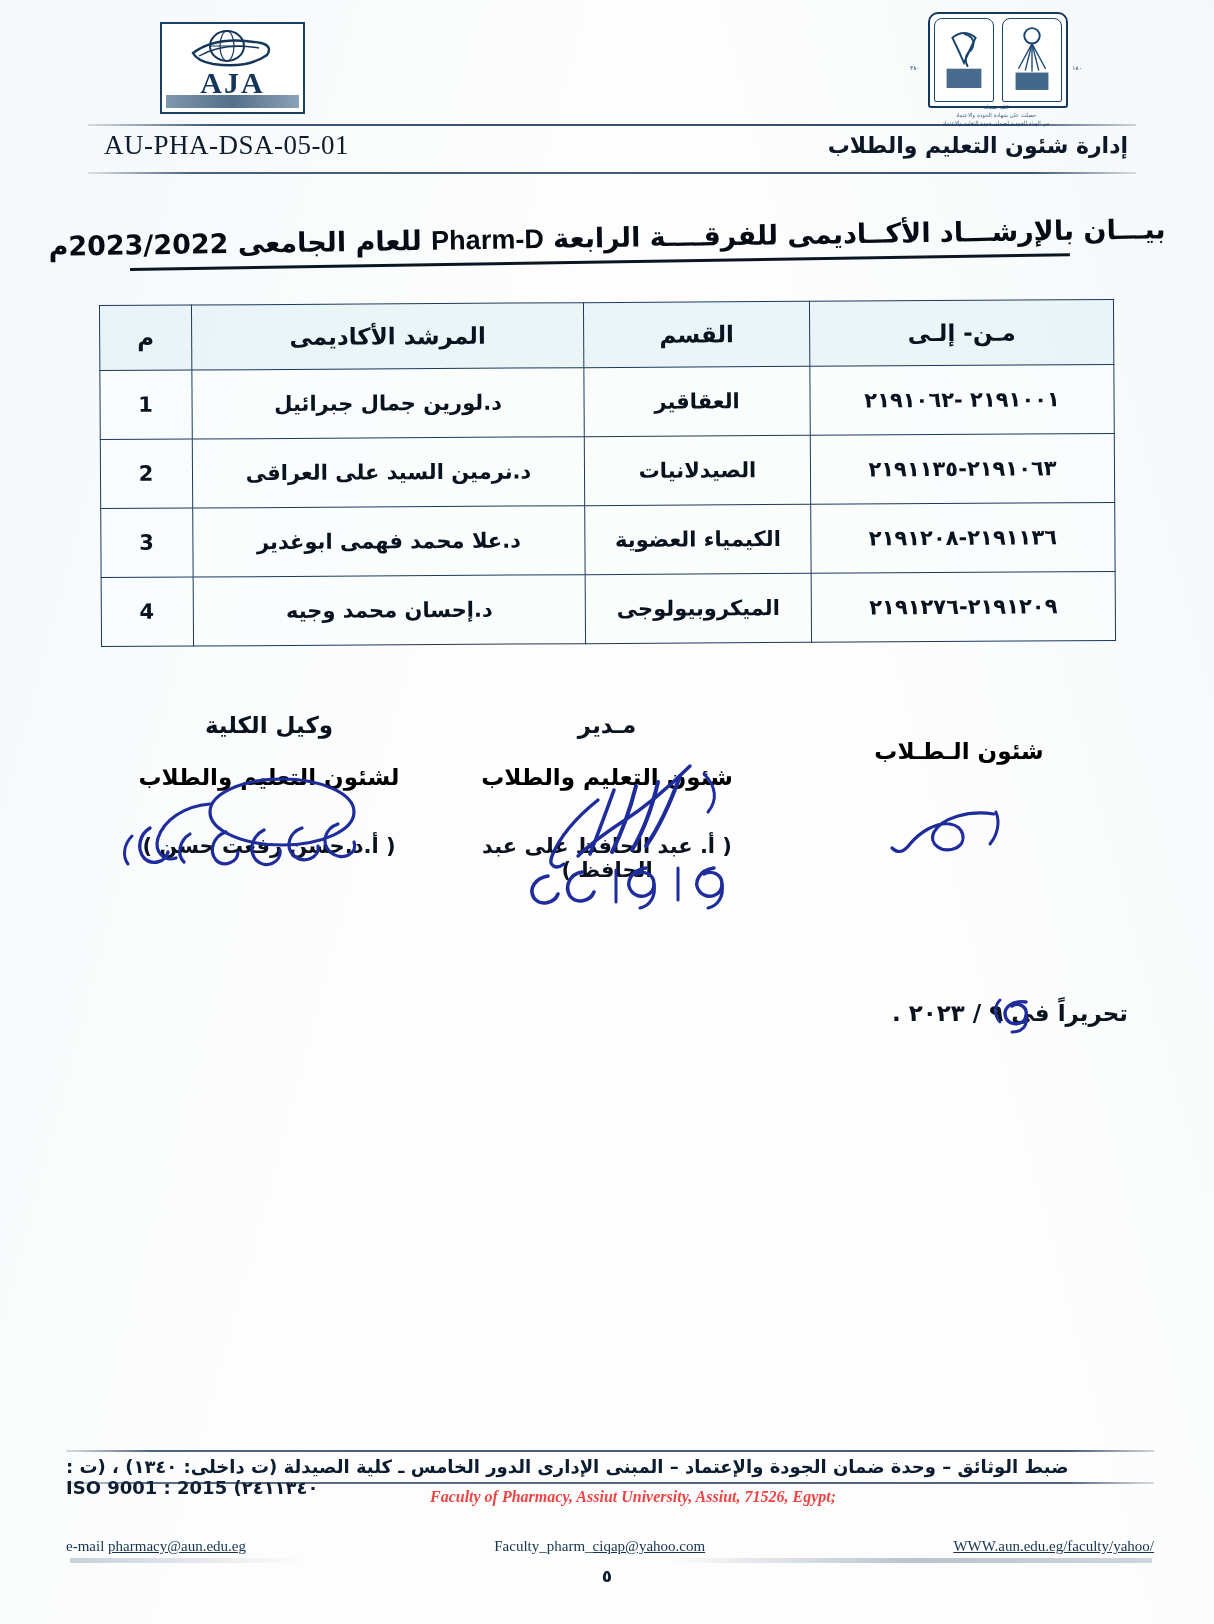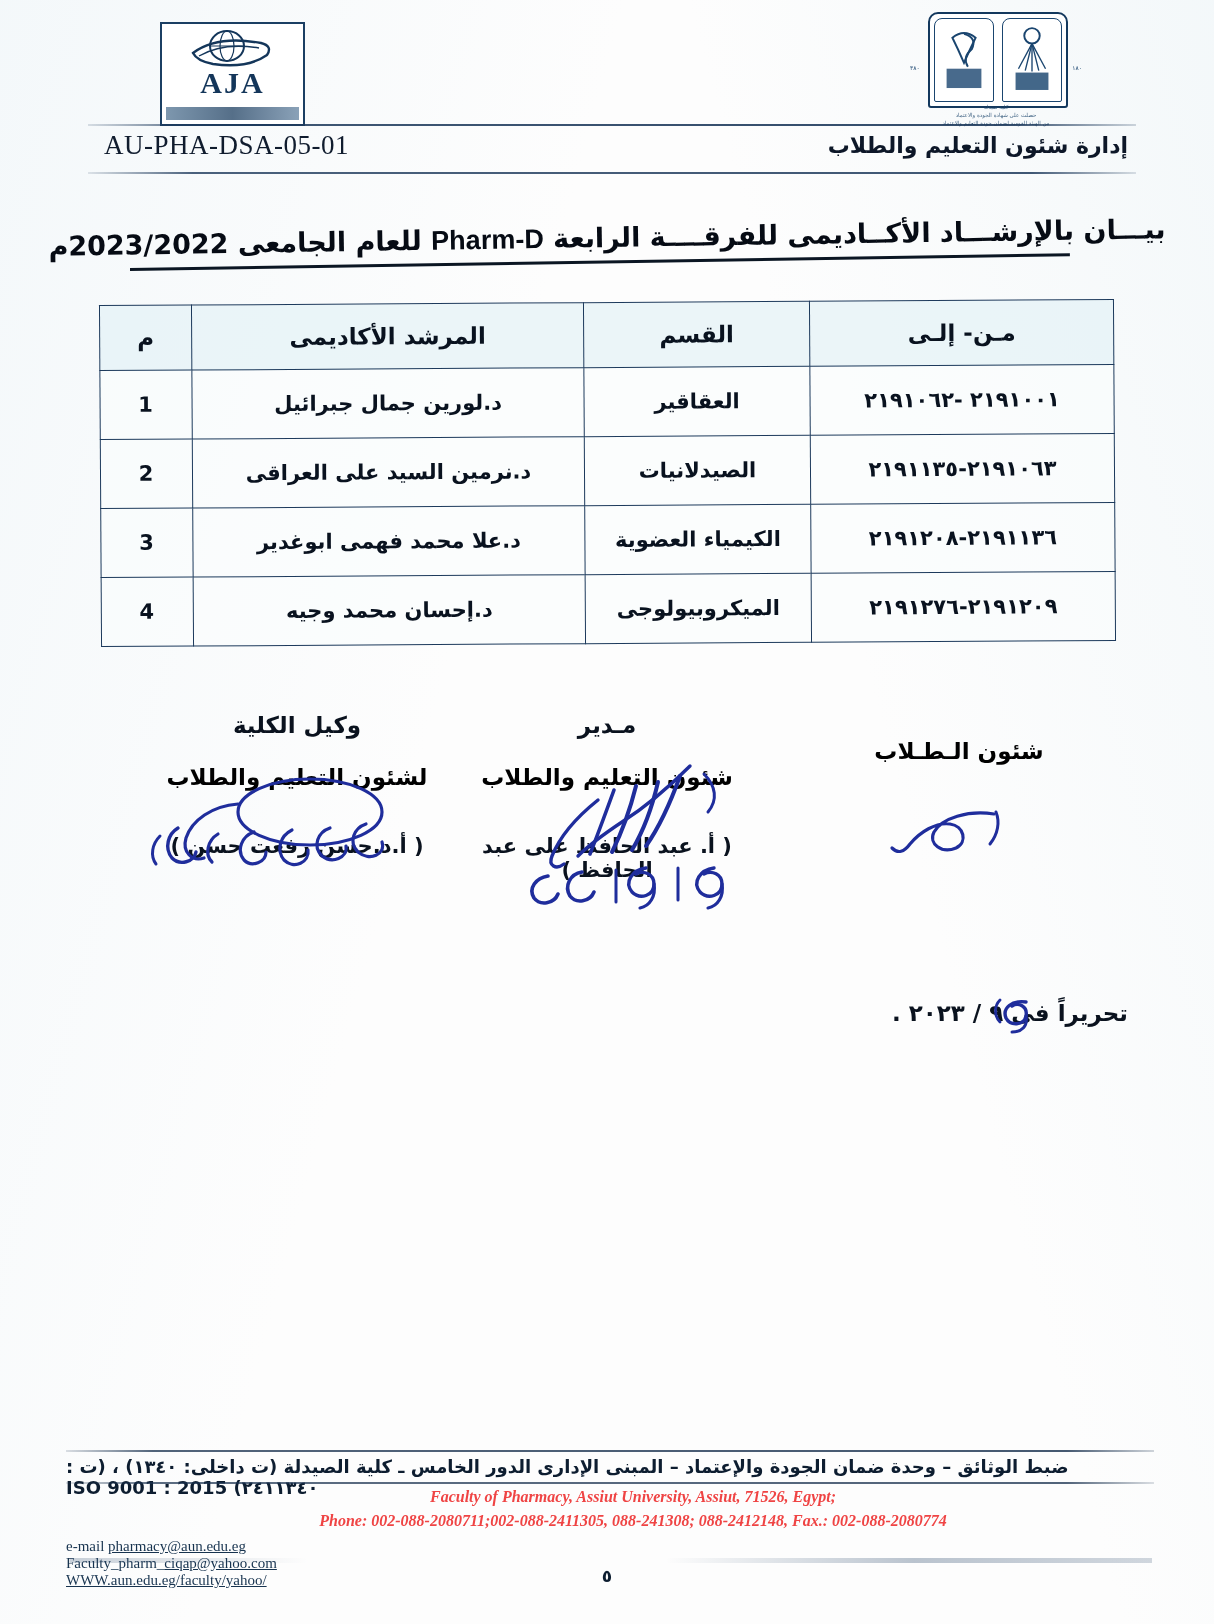--- a/index.html
+++ b/index.html
@@ -26,21 +26,21 @@
       linear-gradient(255deg, rgba(232,242,246,0.45) 0%, rgba(255,255,255,0) 32%);
     pointer-events: none;
   }
 
   
   .aja-logo {
     position: absolute;
     left: 160px;
     top: 22px;
     width: 145px;
-    height: 104px;
+    height: 92px;
     border: 2px solid #1b3f63;
     box-sizing: border-box;
     background: #fff;
     overflow: hidden;
   }
   .aja-globe {
     position: absolute;
     left: 50%;
     top: 5px;
     transform: translateX(-50%);
@@ -211,21 +211,21 @@
     height: 190px;
   }
   .sig-col {
     position: absolute;
     top: 0;
     text-align: center;
     width: 330px;
   }
   .sig-col.right { right: -10px; }
   .sig-col.mid   { left: 342px; }
-  .sig-col.left  { left: 32px; }
+  .sig-col.left  { left: 4px; }
 
   .sig-line1 {
     font-size: 23px;
     font-weight: bold;
     color: #0a121e;
     margin-bottom: 26px;
   }
   .sig-line2 {
     font-size: 23px;
     font-weight: bold;
@@ -316,21 +316,20 @@
   .footer-links {
     position: absolute;
     left: 66px; right: 60px;
     top: 1538px;
     direction: ltr;
     display: flex;
     justify-content: space-between;
     font-family: "Liberation Serif", serif;
     font-size: 15px;
     color: #17334f;
-    flex-direction: column;
   }
   .footer-links a, .footer-links span.lnk {
     text-decoration: underline;
     color: #17334f;
   }
   .page-num {
     position: absolute;
     left: 0; right: 0;
     top: 1566px;
     text-align: center;
@@ -523,21 +522,20 @@
   </svg>
 
   <div class="margin-strip">
     
   </div>
 
   <div class="footer-rule"></div>
   <div class="footer-ar">ضبط الوثائق – وحدة ضمان الجودة والإعتماد – المبنى الإدارى الدور الخامس ـ كلية الصيدلة (ت داخلى: ١٣٤٠) ، (ت : ٢٤١١٣٤٠) ISO 9001 : 2015</div>
   <div class="footer-rule2"></div>
   <div class="footer-en l1">Faculty of Pharmacy, Assiut University, Assiut, 71526, Egypt;</div>
-  <div class="footer-en l2">Phone: 002-088-2080711;002-088-2411305, 088-241308; 088-2412148, Fax.: 002-088-2080774</div>
 
   <div class="footer-links">
     <div>
       <span>e-mail</span>
       <span class="lnk">pharmacy@aun.edu.eg</span>
     </div>
     <div>
       <span>Faculty_pharm_</span><span class="lnk">ciqap@yahoo.com</span>
     </div>
     <div>

